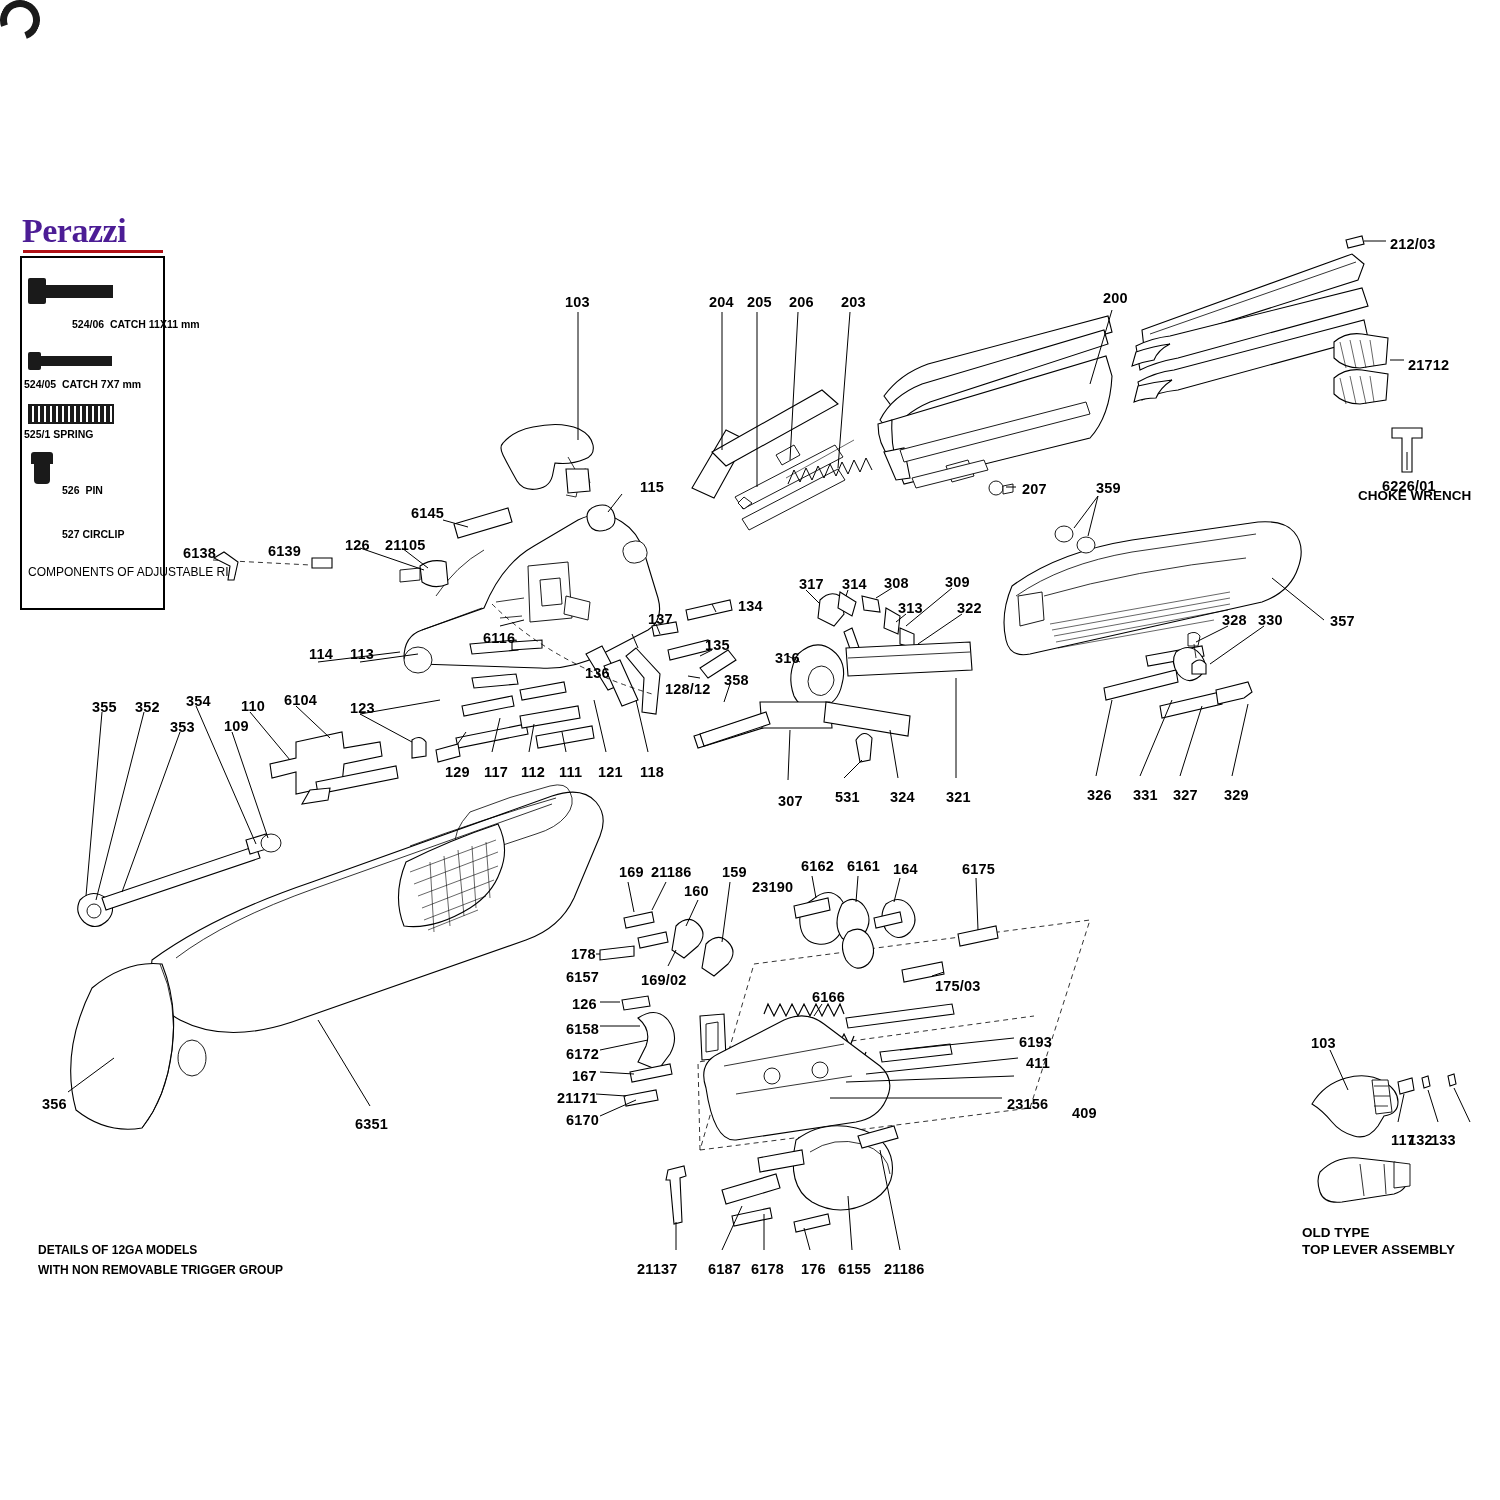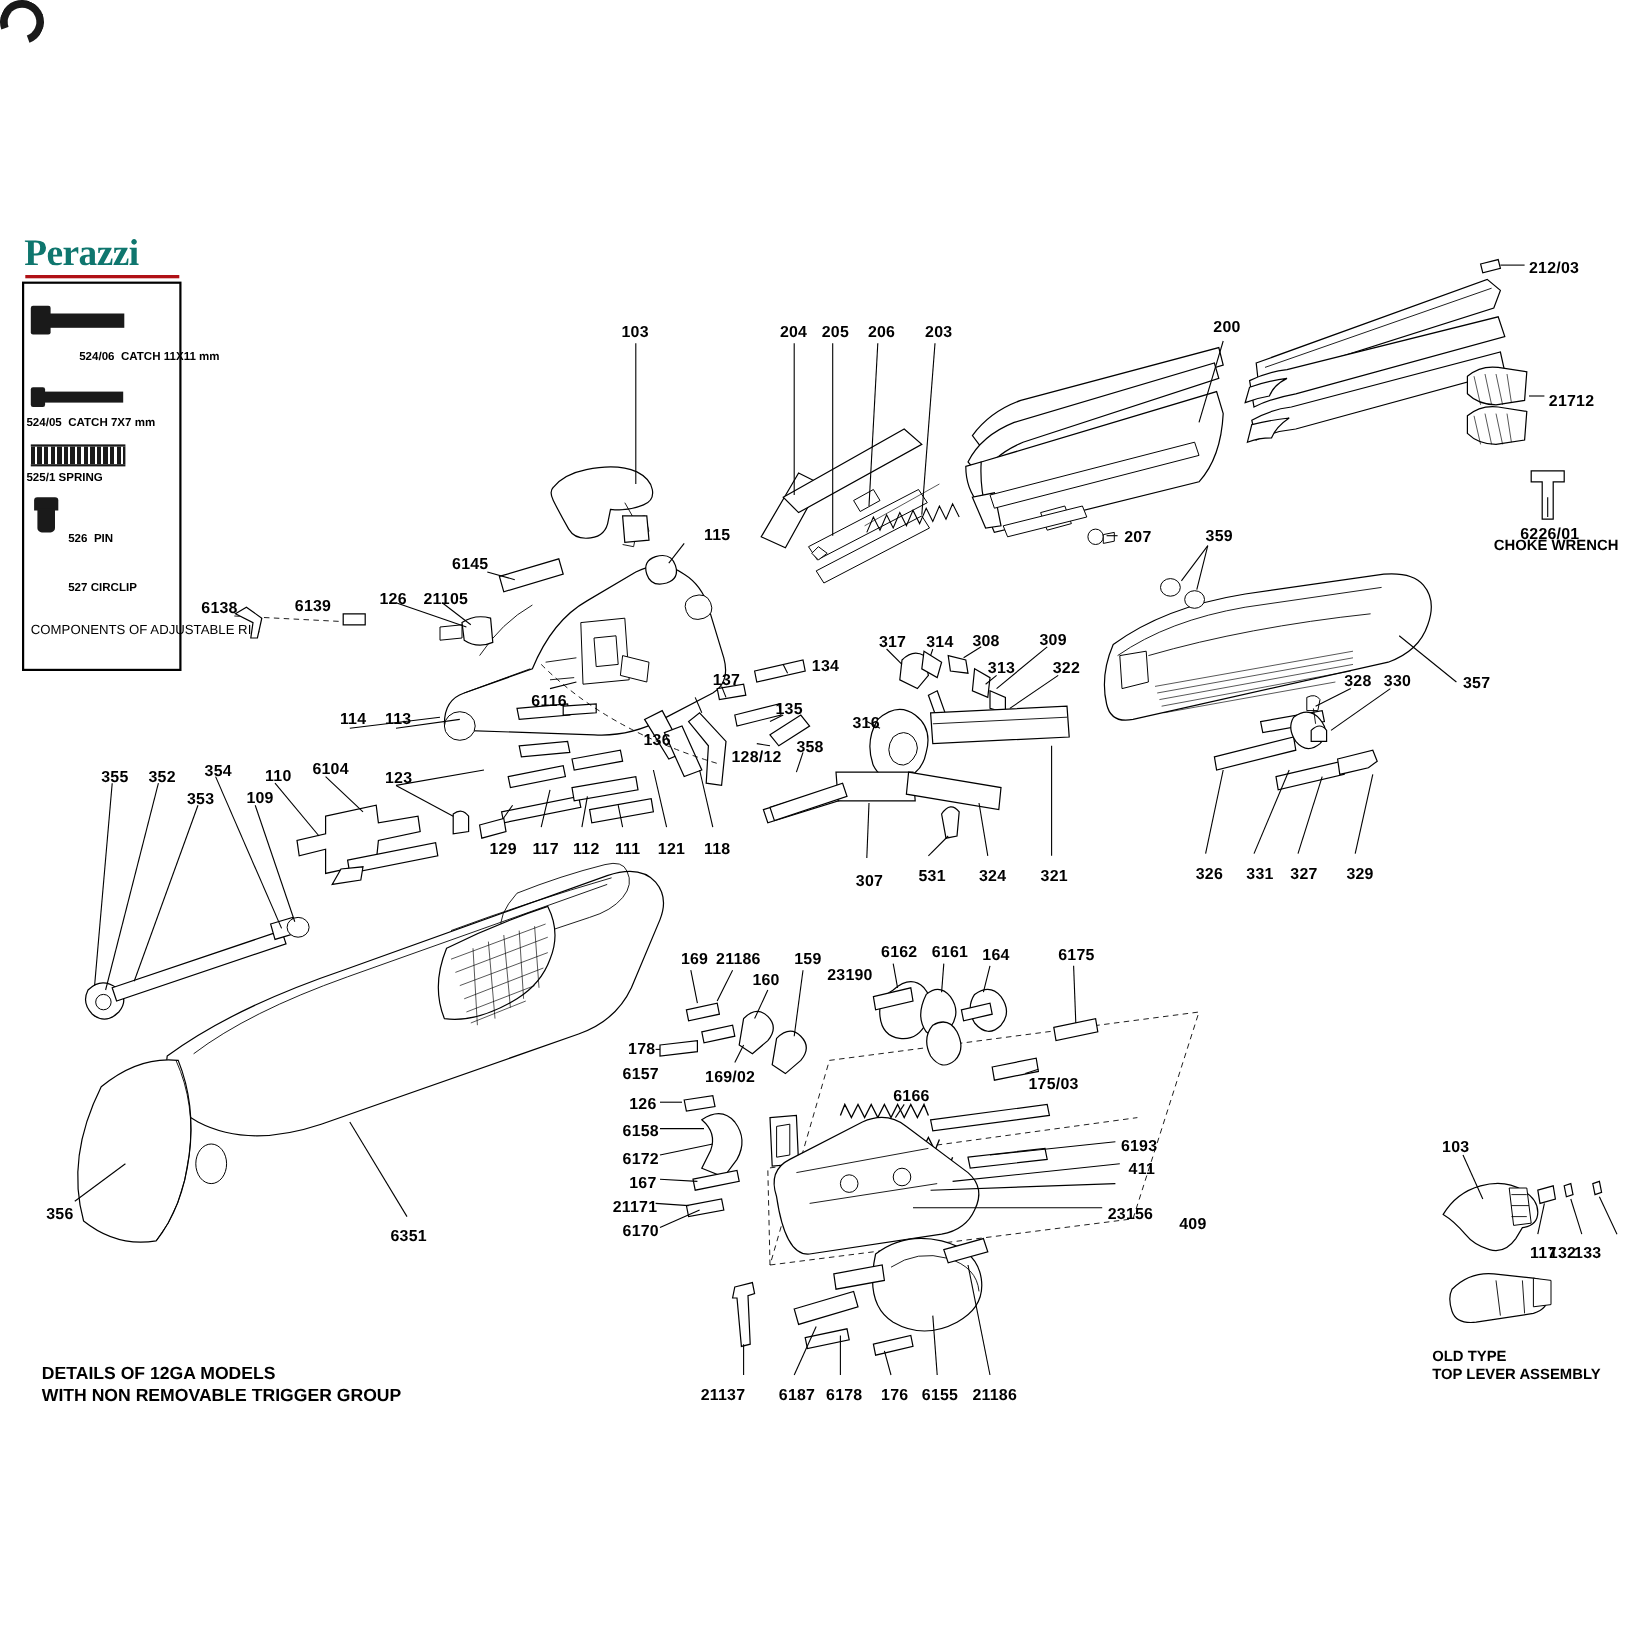--- a/index.html
+++ b/index.html
@@ -18,21 +18,21 @@
   }
 
   
   .brand {
     position: absolute;
     left: 22px;
     top: 212px;
     font-family: "Liberation Serif", serif;
     font-weight: bold;
     font-size: 34px;
-    color: #0f766e;
+    color: #4c1d95;
     letter-spacing: -0.5px;
   }
   .brand-underline {
     position: absolute;
     left: 23px;
     top: 250px;
     width: 140px;
     height: 3px;
     background: #b01116;
   }
@@ -85,21 +85,21 @@
   .lbl {
     position: absolute;
     font-size: 14.5px;
     font-weight: bold;
     color: #000;
     white-space: nowrap;
     letter-spacing: 0.2px;
   }
   .caption {
     position: absolute;
-    font-size: 16px;
+    font-size: 12px;
     font-weight: bold;
     line-height: 20px;
     white-space: pre-line;
   }
   .caption.sm { font-size: 13.5px; line-height: 17px; }
 
   svg.overlay {
     position: absolute;
     left: 0; top: 0;
     width: 1500px;

